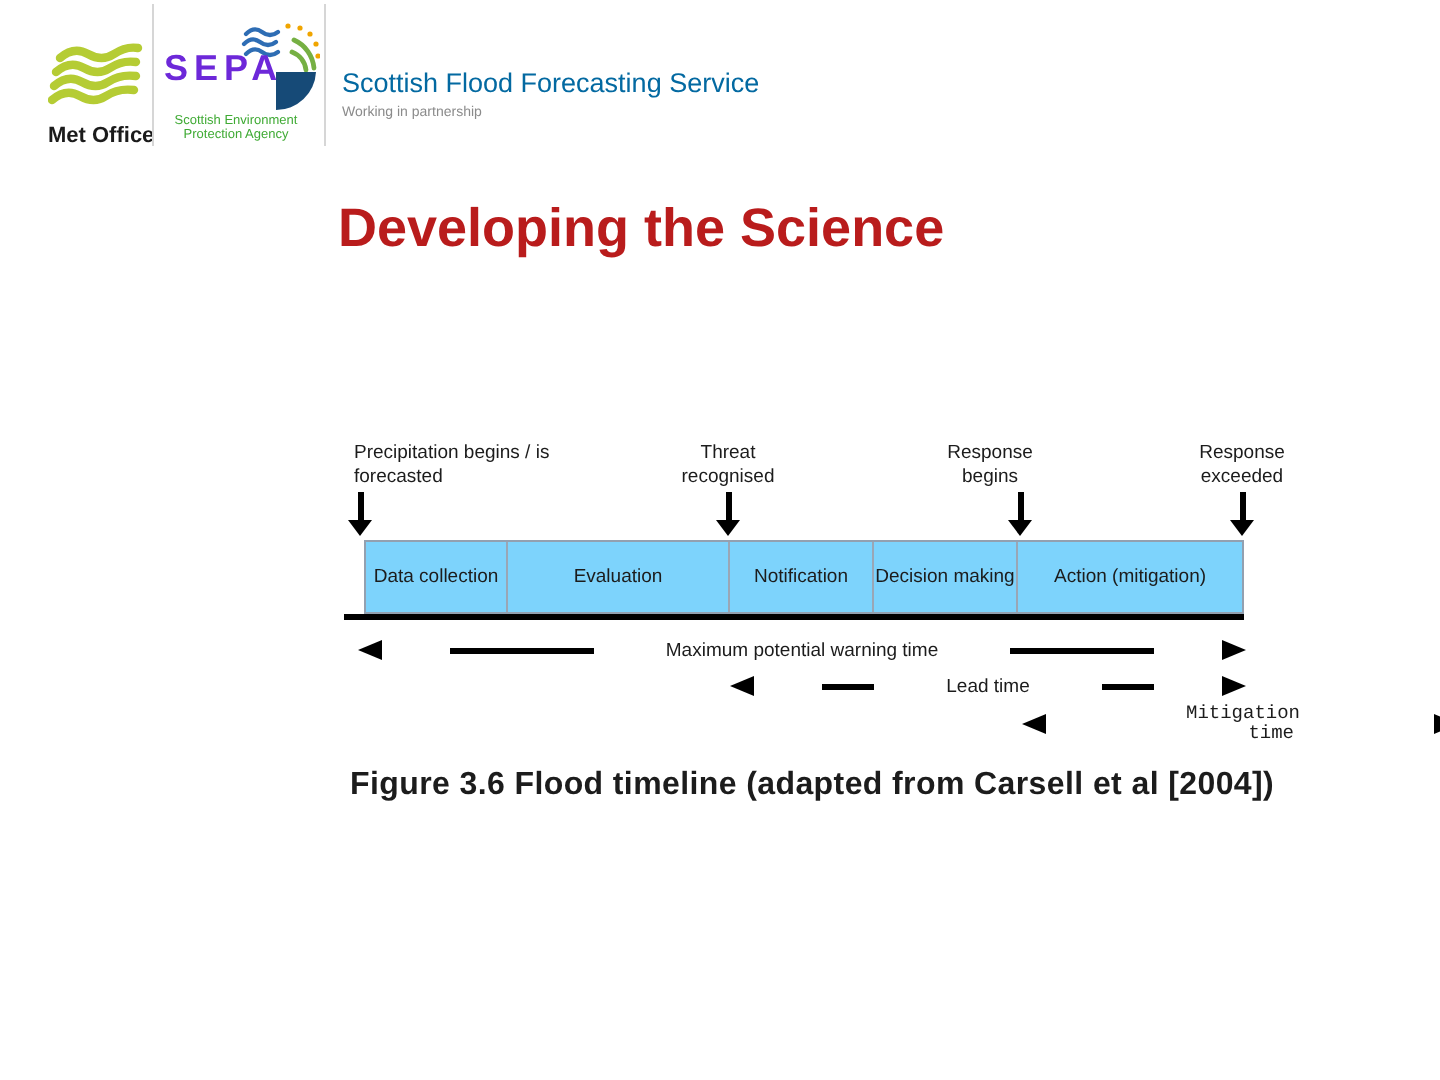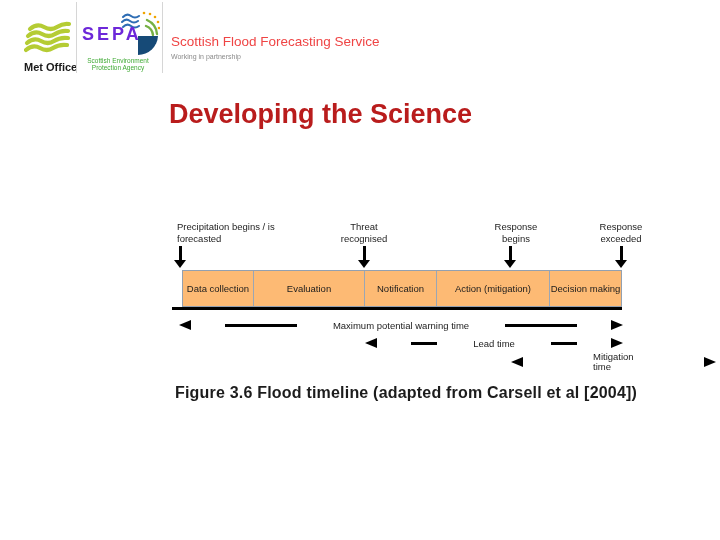--- a/index.html
+++ b/index.html
@@ -9,41 +9,41 @@
   }
   
   .hdr-divider{position:absolute;top:2px;width:1px;height:71px;background:#d6d6d6;}
   .metoffice{position:absolute;left:24px;top:20px;width:50px;text-align:center;}
   .metoffice-label{font-size:11px;font-weight:bold;color:#1b1b1b;margin-top:1px;white-space:nowrap;}
   .sepa{position:absolute;left:80px;top:10px;width:78px;text-align:center;}
   .sepa-acronym{position:absolute;left:2px;top:14px;font-size:18px;font-weight:bold;color:#6d28d9;letter-spacing:3px;}
   .sepa-graphic{position:absolute;left:40px;top:0px;}
   .sepa-fullname{position:absolute;left:0px;top:47px;width:76px;font-size:6.5px;line-height:7px;color:#3faa34;text-align:center;}
   .sffs{position:absolute;left:171px;top:34px;}
-  .sffs-title{font-size:13.5px;color:#ef4444;white-space:nowrap;}
+  .sffs-title{font-size:13.5px;color:#0369a1;white-space:nowrap;}
   .sffs-tagline{font-size:7px;color:#8b8b8b;margin-top:4px;}
   
   .slide-title{position:absolute;left:169px;top:99px;font-size:27px;font-weight:600;color:#b91c1c;white-space:nowrap;}
   
   .event{position:absolute;top:221px;font-size:9.5px;line-height:11.5px;color:#1c1c1c;}
   .down-arrow{position:absolute;top:246px;width:12px;display:flex;flex-direction:column;align-items:center;}
   .da-shaft{width:3px;height:14px;background:#000;}
   .da-head{width:0;height:0;border-left:6px solid transparent;border-right:6px solid transparent;border-top:8px solid #000;}
   .phase-bar{position:absolute;left:182px;top:270px;width:440px;height:37px;display:flex;
-    background:#fdba74;border:1px solid #93a0b0;box-sizing:border-box;}
+    background:#7dd3fc;border:1px solid #93a0b0;box-sizing:border-box;}
   .phase{display:flex;align-items:center;justify-content:center;text-align:center;
     font-size:9.5px;line-height:11px;color:#1c1c1c;box-sizing:border-box;}
   .phase + .phase{border-left:1px solid #9aa6b5;}
   .baseline{position:absolute;left:172px;top:307px;width:450px;height:3px;background:#000;}
   .span-arrow{position:absolute;display:flex;align-items:center;height:20px;gap:34px;}
   .ah-left{width:0;height:0;border-top:5px solid transparent;border-bottom:5px solid transparent;border-right:12px solid #000;}
   .ah-right{width:0;height:0;border-top:5px solid transparent;border-bottom:5px solid transparent;border-left:12px solid #000;}
   .sa-line{height:3px;background:#000;flex:1;}
   .sa-label{font-size:9.5px;color:#1c1c1c;padding:0 2px;white-space:nowrap;}
-  .sa-label.wrap{white-space:normal;width:54px;text-align:left;line-height:10.5px;}
+  .sa-label.wrap{white-space:normal;width:54px;text-align:right;line-height:10.5px;font-family:Liberation Mono, monospace;}
   .fig-caption{position:absolute;left:175px;top:384px;font-size:16px;font-weight:bold;color:#1c1c1c;letter-spacing:0.2px;}
 </style>
 </head>
 <body>
 
 <div class="slide">
 
   <div>
 
     <div class="metoffice">
@@ -93,21 +93,21 @@
       <div class="sffs-tagline">Working in partnership</div>
     </div>
   </div>
 
   <div class="slide-title">Developing the Science</div>
 
   <div>
 
     <div class="event" style="left:177px;width:118px;text-align:left;">Precipitation begins / is forecasted</div>
     <div class="event" style="left:334px;width:60px;text-align:center;">Threat recognised</div>
-    <div class="event" style="left:486px;width:60px;text-align:center;">Response begins</div>
+    <div class="event" style="left:465px;width:60px;text-align:center;">Response begins</div>
     <div class="event" style="left:590px;width:62px;text-align:center;">Response exceeded</div>
 
     <div class="down-arrow" style="left:174px;">
         <div class="da-shaft"></div>
         <div class="da-head"></div>
       </div>
     <div class="down-arrow" style="left:358px;">
         <div class="da-shaft"></div>
         <div class="da-head"></div>
       </div>
@@ -117,22 +117,22 @@
       </div>
     <div class="down-arrow" style="left:615px;">
         <div class="da-shaft"></div>
         <div class="da-head"></div>
       </div>
 
     <div class="phase-bar">
       <div class="phase" style="width:70px;">Data collection</div>
       <div class="phase" style="width:111px;">Evaluation</div>
       <div class="phase" style="width:72px;">Notification</div>
+      <div class="phase" style="width:72px;">Decision making</div>
       <div class="phase" style="width:113px;">Action (mitigation)</div>
-      <div class="phase" style="width:72px;">Decision making</div>
     </div>
     <div class="baseline"></div>
 
     <div class="span-arrow" style="left:179px;top:315px;width:444px;">
       <div class="ah-left"></div>
       <div class="sa-line"></div>
       <div class="sa-label">Maximum potential warning time</div>
       <div class="sa-line"></div>
       <div class="ah-right"></div>
     </div>

